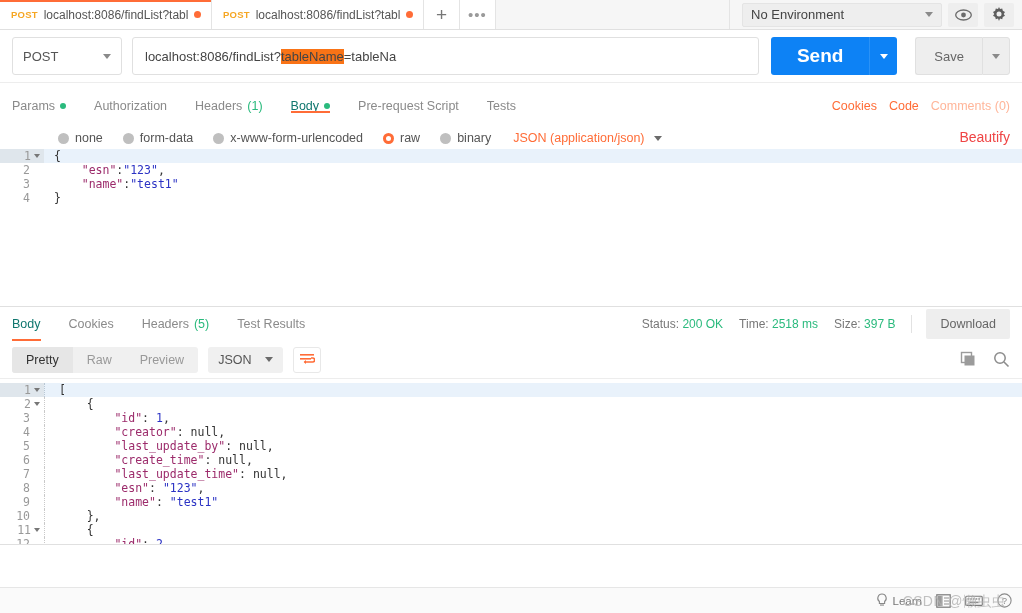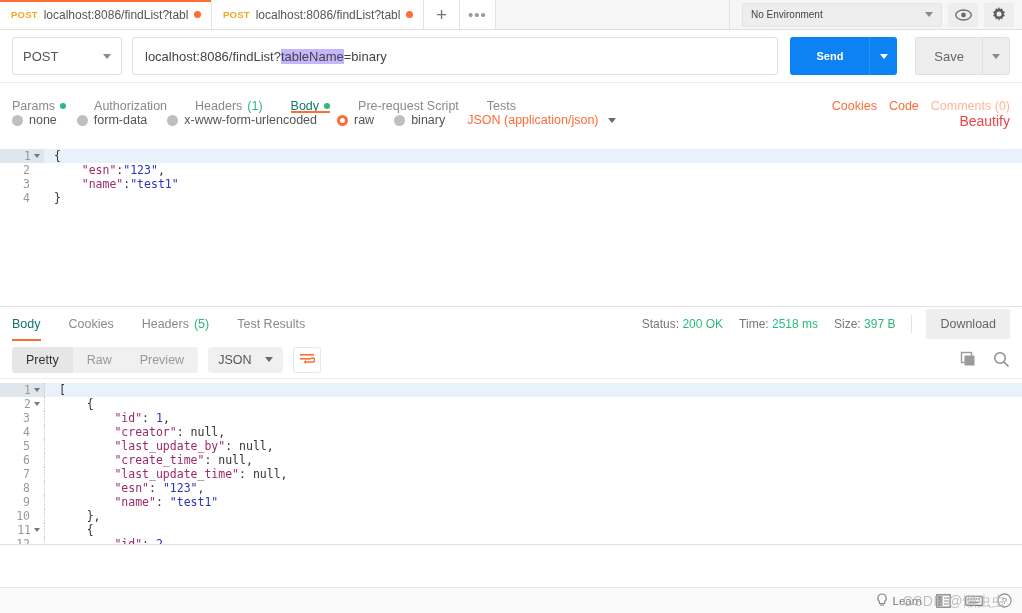--- a/index.html
+++ b/index.html
@@ -60,21 +60,21 @@
   .env-area {
     display: flex; align-items: center; gap: 6px;
     padding: 0 8px 0 12px;
     background: #f6f6f6;
     border-left: 1px solid #e4e4e4;
   }
   .env-select {
     width: 200px; height: 24px;
     background: #eeeeee; border: 1px solid #e4e4e4; border-radius: 2px;
     display: flex; align-items: center; padding: 0 8px;
-    font-size: 10px; color: #444; cursor: pointer;
+    font-size: 13px; color: #444; cursor: pointer;
   }
   .env-select .lbl { flex: 1; }
   .caret {
     width: 0; height: 0;
     border-left: 4px solid transparent; border-right: 4px solid transparent;
     border-top: 5px solid #8a8a8a;
   }
   .icon-btn-sq {
     width: 30px; height: 24px; background: #eeeeee; border-radius: 2px;
     display: flex; align-items: center; justify-content: center; cursor: pointer;
@@ -98,25 +98,25 @@
   }
   .method-select .lbl { flex: 1; }
   .url-input {
     flex: 1; height: 38px;
     border: 1px solid #e0e0e0; border-radius: 3px;
     background: #fff;
     display: flex; align-items: center; padding: 0 12px;
     font-size: 13px; color: #444; cursor: text;
     overflow: hidden; white-space: nowrap;
   }
-  .url-hl { background: #c4b5fd; }
+  .url-hl { background: #f97316; }
   .send-group { display: flex; margin-left: 2px; }
   .send-btn {
     height: 38px; background: #0d82f5; color: #fff;
-    font-size: 11px; font-weight: bold;
+    font-size: 19px; font-weight: bold;
     border-radius: 3px 0 0 3px;
     display: flex; align-items: center; padding: 0 26px; cursor: pointer;
   }
   .send-caret {
     height: 38px; width: 28px; background: #0d82f5;
     border-left: 1px solid #2a92f7; border-radius: 0 3px 3px 0;
     display: flex; align-items: center; justify-content: center; cursor: pointer;
   }
   .caret-w {
     width: 0; height: 0;
@@ -154,22 +154,22 @@
   }
   .stab:first-child.active::after { left: 0; }
   .gdot { width: 6px; height: 6px; border-radius: 50%; background: #2aba7d; }
   .cnt-green { color: #2aba7d; }
   .subtabs-right { margin-left: auto; display: flex; align-items: center; gap: 12px; }
   .lnk-orange { font-size: 12.5px; color: #ff6c37; cursor: pointer; }
   .lnk-orange.muted { color: #ffb599; }
 
   
   .bodytype-row {
-    height: 32px; display: flex; align-items: flex-start;
-    padding: 0 12px; background: #fff; gap: 0;
+    height: 32px; display: flex; align-items: flex-end;
+    padding: 0 12px; background: #fff; gap: 0; margin-left: 46px;
   }
   .radio-item {
     display: flex; align-items: center; gap: 6px;
     margin-right: 20px; font-size: 12.5px; color: #555; cursor: pointer;
   }
   .radio {
     width: 11px; height: 11px; border-radius: 50%;
     background: #bfbfbf; flex: none; position: relative;
   }
   .radio.on { background: #ff6c37; }
@@ -334,21 +334,21 @@
 </div>
 
 <div class="urlbar">
   <div class="method-select">
     <span class="lbl">POST</span>
     <span class="caret"></span>
   </div>
   <div class="url-input">
     <span>localhost:8086/findList?</span>
       <span class="url-hl">tableName</span>
-      <span>=binary</span>
+      <span>=tableNa</span>
   </div>
   <div class="send-group">
     <div class="send-btn">Send</div>
     <div class="send-caret">
       <span class="caret-w"></span>
     </div>
   </div>
   <div class="save-group">
     <div class="save-btn">Save</div>
     <div class="save-caret">

